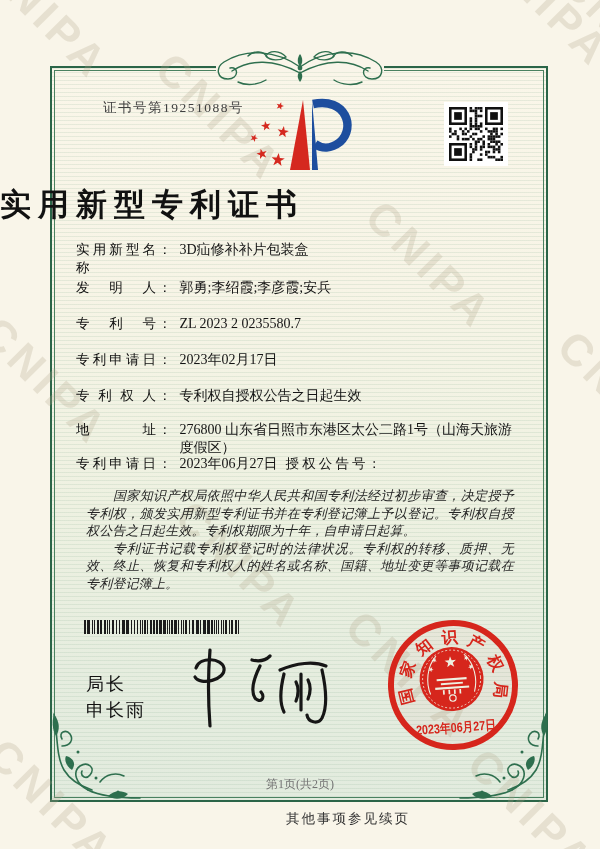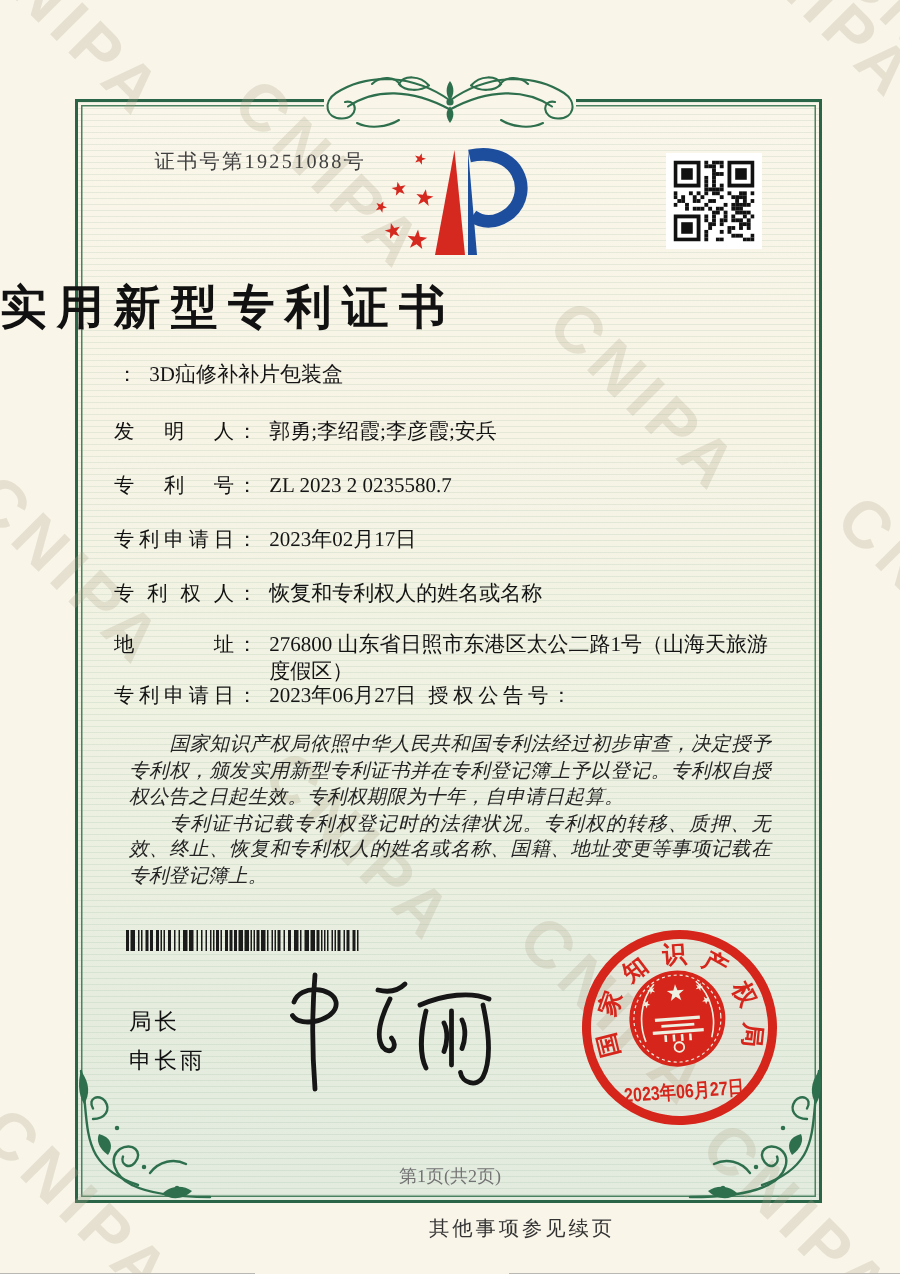--- a/index.html
+++ b/index.html
@@ -59,21 +59,21 @@
   .paras{position:absolute;z-index:4;left:86px;top:487px;width:428px;}
   .paras p{
     margin:0;font-style:italic;font-size:13px;line-height:17.6px;
     letter-spacing:0.2px;text-indent:27px;text-align:justify;color:#242424;
   }
   
   .barcode{position:absolute;z-index:4;left:84px;top:620px;}
   .sig-title,.sig-name{
     position:absolute;z-index:4;left:86px;
     font-family:"Liberation Sans","DejaVu Sans",sans-serif;
-    font-size:15px;letter-spacing:2px;color:#111;
+    font-size:18px;letter-spacing:2px;color:#111;
   }
   .sig-title{top:672px;}
   .sig-name{top:698px;}
   .signature{position:absolute;z-index:4;left:180px;top:648px;}
   .seal{
     position:absolute;z-index:5;left:385px;top:617px;width:136px;height:136px;
     transform:rotate(-4deg);
   }
   .seal-char{
     font-family:"Liberation Serif","DejaVu Serif",serif;
@@ -319,20 +319,21 @@
         <rect x="0.00" y="36.00" width="18.00" height="18.00" fill="#111"></rect>
         <rect x="2.57" y="38.57" width="12.86" height="12.86" fill="#fff"></rect>
         <rect x="5.14" y="41.14" width="7.71" height="7.71" fill="#111"></rect>
       </svg>
   </div>
 
   <h1 class="title">实用新型专利证书</h1>
 
   <div>
     <div class="row" style="top:241px">
+      <span class="flabel">实用新型名称</span>
       <span class="colon">：</span>
       <span class="fvalue">3D疝修补补片包装盒</span>
     </div>
     <div class="row" style="top:279px">
       <span class="flabel">发明人</span>
       <span class="colon">：</span>
       <span class="fvalue">郭勇;李绍霞;李彦霞;安兵</span>
     </div>
     <div class="row" style="top:315px">
       <span class="flabel">专利号</span>
@@ -340,21 +341,21 @@
       <span class="fvalue">ZL 2023 2 0235580.7</span>
     </div>
     <div class="row" style="top:351px">
       <span class="flabel">专利申请日</span>
       <span class="colon">：</span>
       <span class="fvalue">2023年02月17日</span>
     </div>
     <div class="row" style="top:387px">
       <span class="flabel">专利权人</span>
       <span class="colon">：</span>
-      <span class="fvalue">恢复和专利权人的姓名或名称</span>
+      <span class="fvalue">专利权自授权公告之日起生效</span>
     </div>
     <div class="row" style="top:421px">
       <span class="flabel">地址</span>
       <span class="colon">：</span>
       <span class="fvalue">276800 山东省日照市东港区太公二路1号（山海天旅游度假区）</span>
     </div>
     <div class="row" style="top:455px">
       <span class="flabel">专利申请日</span>
       <span class="colon">：</span>
       <span class="fvalue fix">2023年06月27日</span>

